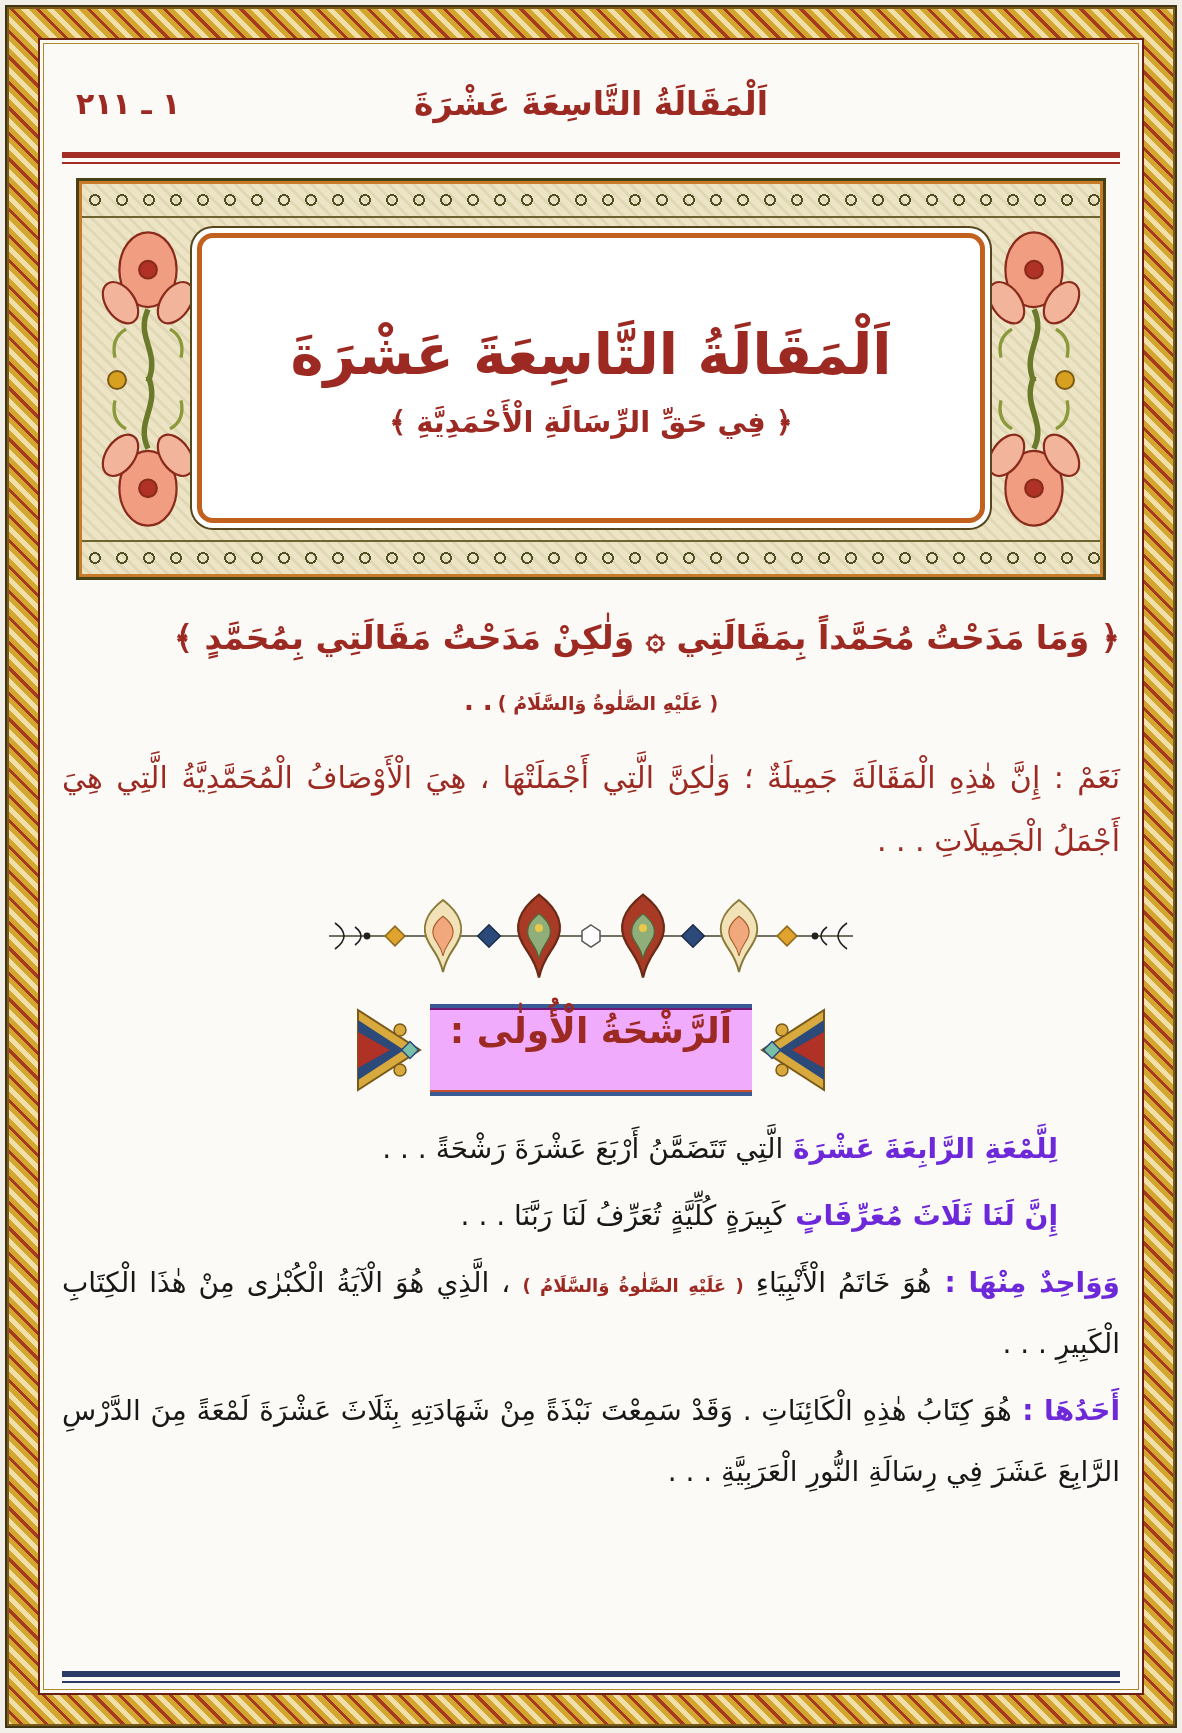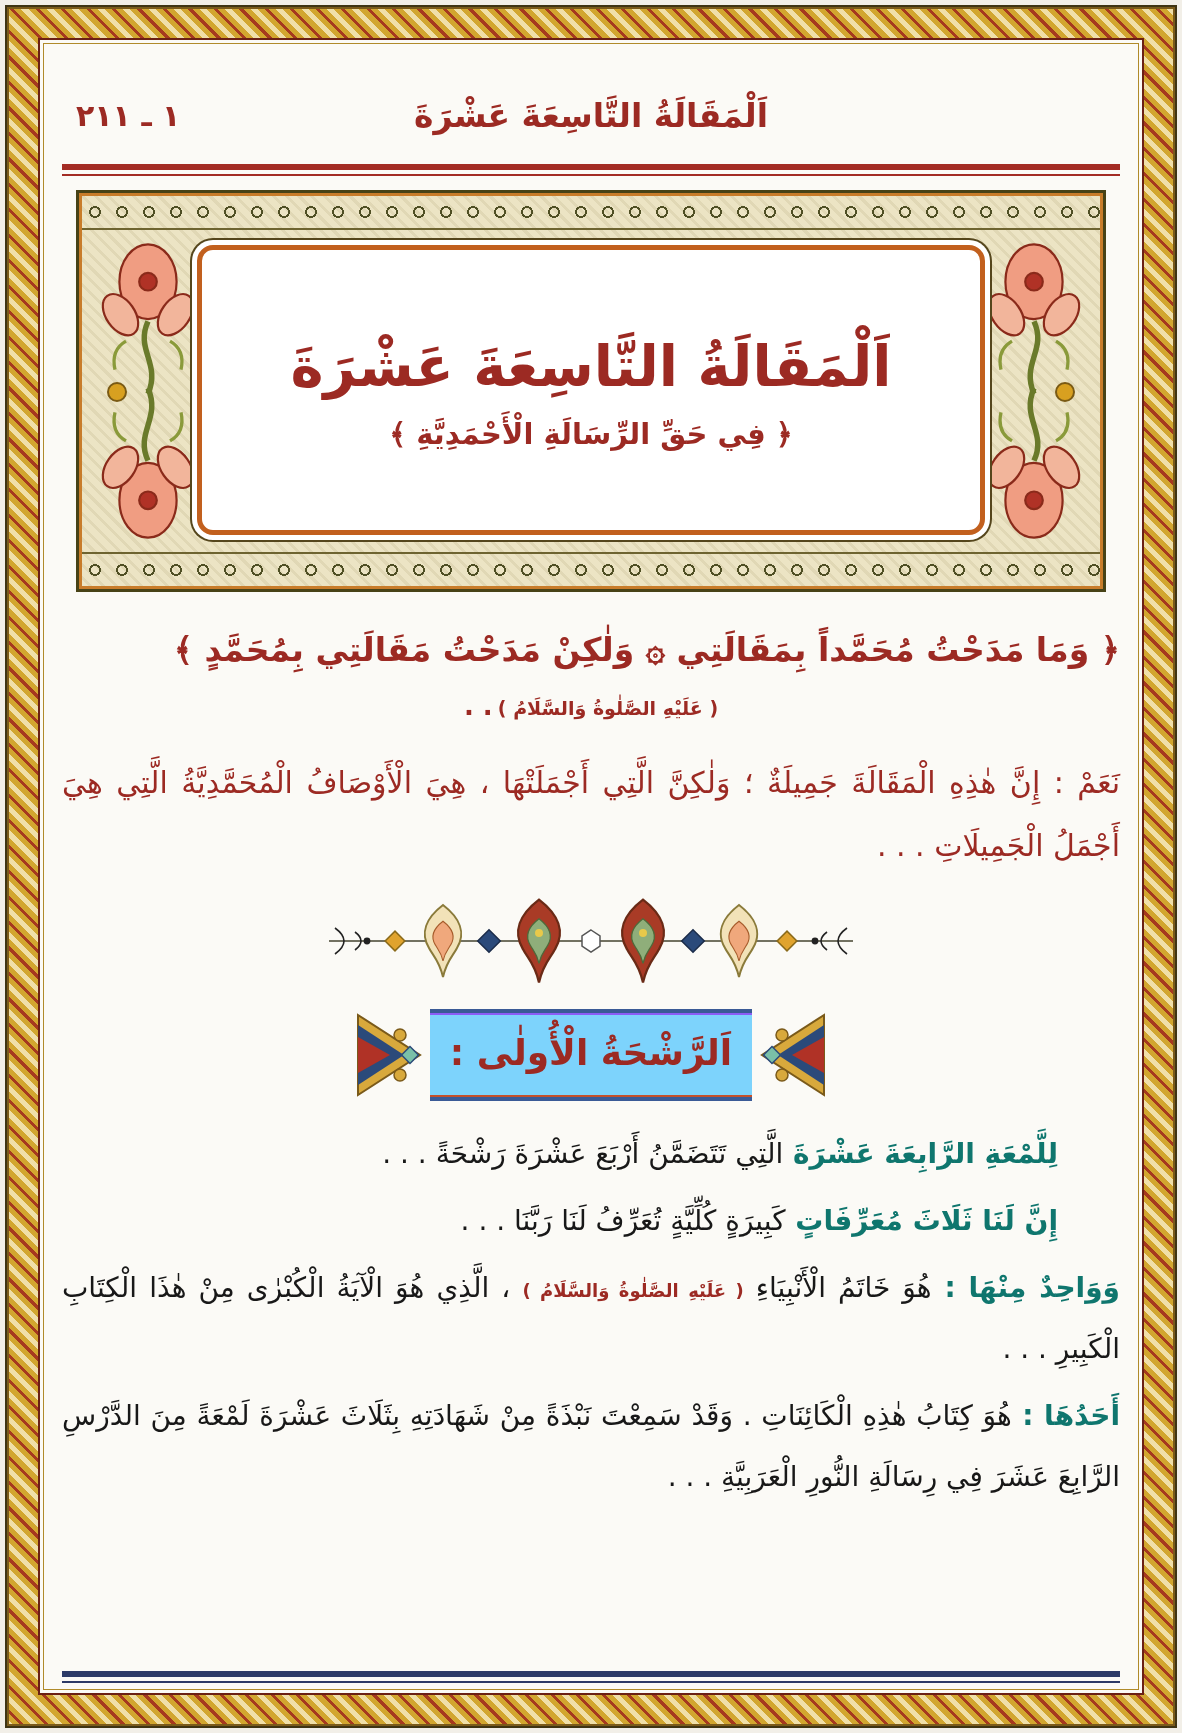--- a/index.html
+++ b/index.html
@@ -14,21 +14,21 @@
     background:
       repeating-linear-gradient(45deg,
         #f0dfa8 0 5px, #d2a62f 5px 10px, #a6391f 10px 13px, #d2a62f 13px 18px);
     box-shadow: inset 0 0 0 2px #7a5a1a;
   }
   .page-inner {
     position:absolute; inset:38px;
     background:#fbfaf6;
     border:2px solid #6b2014;
     box-shadow: inset 0 0 0 3px #fbfaf6, inset 0 0 0 4px #b08a2a;
-    padding:16px 22px;
+    padding:4px 22px;
   }
 
   
   .header { position:relative; height:96px; }
   .page-marker {
     position:absolute; left:14px; top:42px;
     font-size:30px; font-weight:bold; color:#9c2a23; direction:rtl;
   }
   .running-title {
     text-align:center; padding-top:40px;
@@ -65,43 +65,43 @@
     background:#fff;
     border:5px solid #c2601e; border-radius:16px;
     box-shadow: 0 0 0 5px #ffffff, 0 0 0 7px #55461c;
     display:flex; flex-direction:column; align-items:center; justify-content:center;
   }
   .panel-title { font-size:56px; font-weight:bold; color:#9c2a23; line-height:1.35; text-align:center; }
   .panel-subtitle { font-size:29px; font-weight:bold; color:#9c2a23; margin-top:13px; text-align:center; }
 
   
   .verse { margin-top:38px; font-size:33px; font-weight:bold; color:#9c2a23; }
-  .salawat-line { text-align:center; color:#9c2a23; margin-top:22px; }
+  .salawat-line { text-align:center; color:#9c2a23; margin-top:29px; }
   .salawat-mark { font-size:19px; font-weight:bold; }
   .salawat-dots { font-size:26px; font-weight:bold; letter-spacing:4px; }
 
   
   .body-text { margin-top:26px; font-size:28px; line-height:2.18; color:#181818; }
   .para { margin:6px 0; text-align:justify; }
   .para.indent { padding-right:62px; text-align:right; }
-  .lead { color:#0f766e; font-weight:bold; }
+  .lead { color:#6d28d9; font-weight:bold; }
   .intro-para { color:#9c2a23; font-weight:normal; text-align:justify; margin-top:30px;
     font-size:30px; line-height:2.1; }
   .inline-salawat { color:#9c2a23; font-size:18px; font-weight:bold; }
 
   
   .divider { text-align:center; margin:18px 0 6px; }
 
   
   .section-box { display:flex; align-items:stretch; width:470px; height:84px; margin:22px auto 26px; }
   .section-center {
-    flex:1; background:#7dd3fc;
-    border-top:2px solid #8b5cf6; border-bottom:2px solid #c4502a;
+    flex:1; background:#f0abfc;
+    border-top:2px solid #701a75; border-bottom:2px solid #c4502a;
     box-shadow: 0 -4px 0 #3a5a96, 0 4px 0 #3a5a96;
-    display:flex; align-items:center; justify-content:center;
+    display:flex; align-items:flex-start; justify-content:center;
   }
   .section-heading { font-size:36px; font-weight:bold; color:#9c2a23; padding-bottom:6px; }
   .cap { width:74px; flex:none; }
   .cap svg { display:block; width:74px; height:84px; }
   .cap.right svg { transform:scaleX(-1); }
 
   
   .rule-navy { position:absolute; left:22px; right:22px; bottom:10px; height:4px;
     border-top:6px solid #2c3a67; border-bottom:2px solid #2c3a67; }
 </style>

